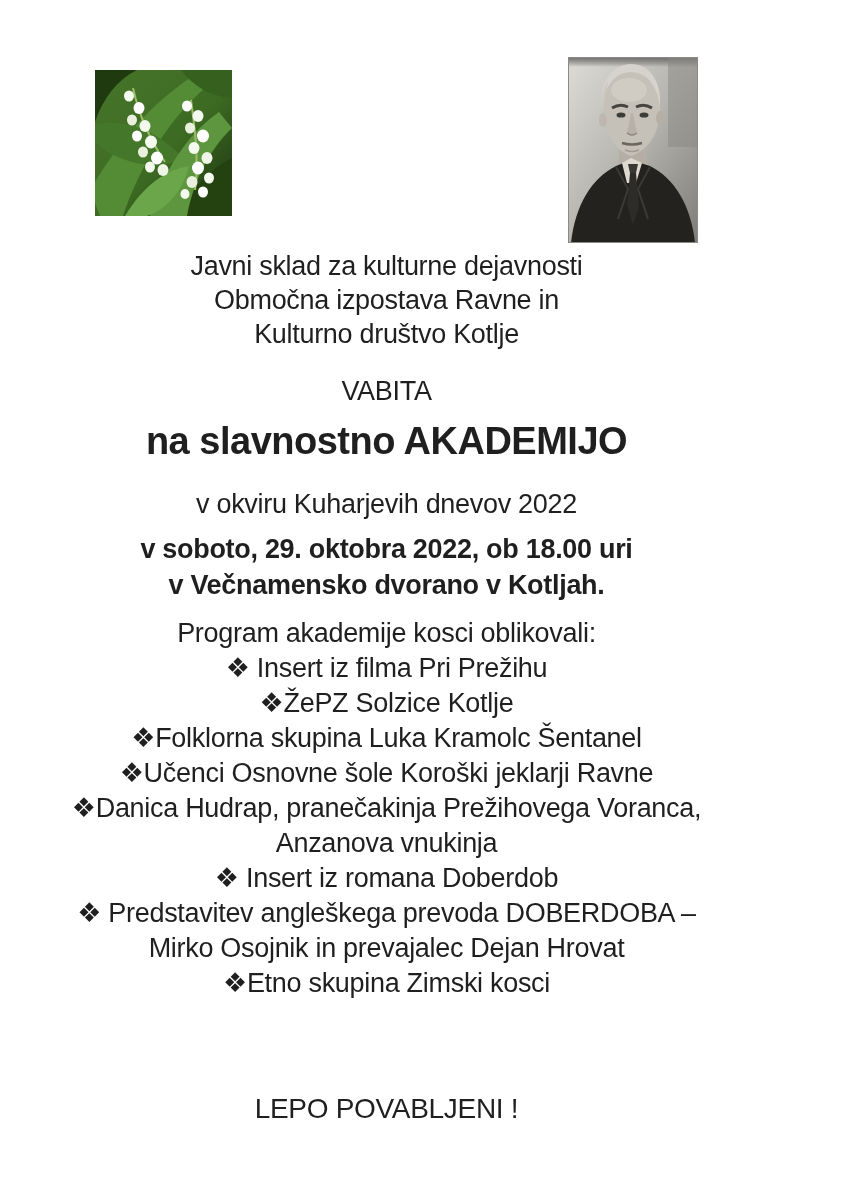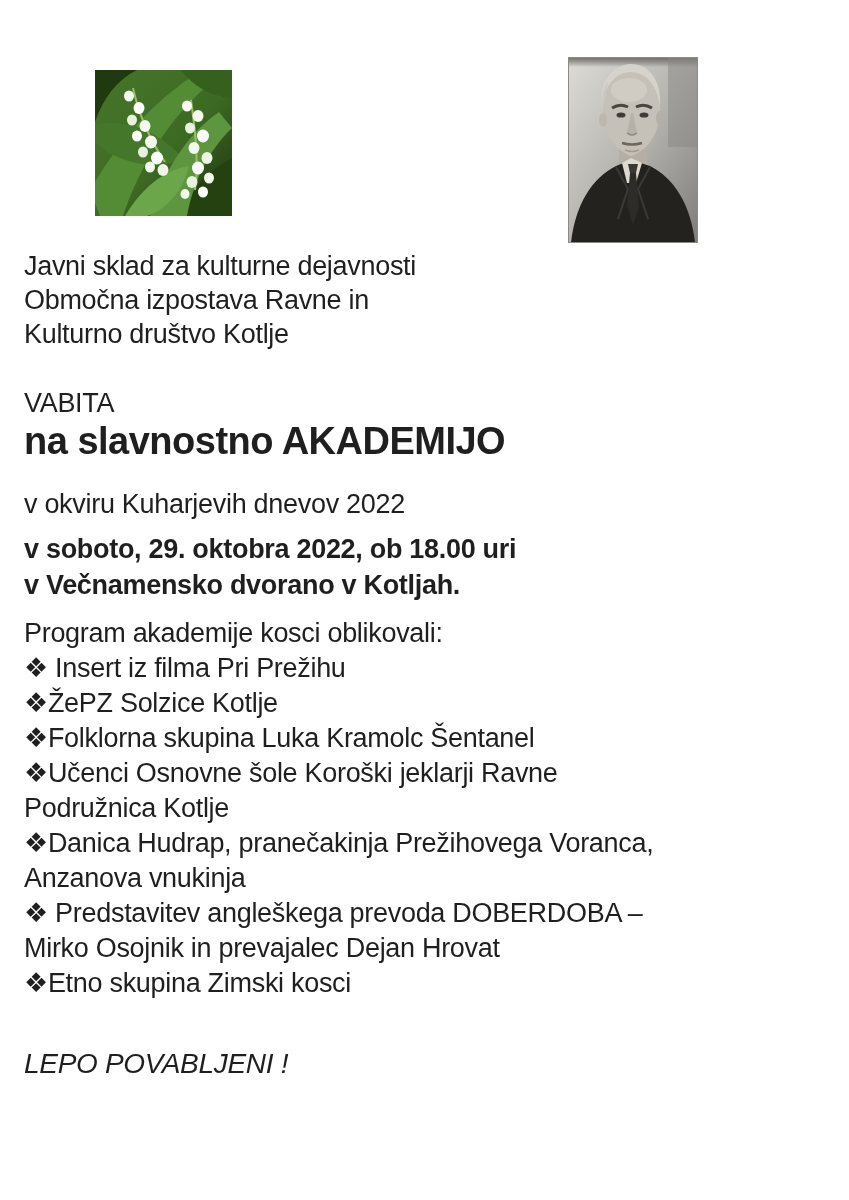--- a/index.html
+++ b/index.html
@@ -5,29 +5,29 @@
   html,body{margin:0;padding:0;}
   body{
     width:849px;height:1200px;background:#ffffff;
     font-family:"Liberation Sans", sans-serif;color:#1f1f1f;
     position:relative;overflow:hidden;
   }
   .page{position:relative;width:849px;height:1200px;background:#ffffff;}
   .photo{position:absolute;}
   #flower-photo{left:95px;top:70px;width:137px;height:146px;}
   #portrait-photo{left:568px;top:57px;width:130px;height:186px;}
-  .center-text{position:absolute;left:0;width:773px;text-align:left;letter-spacing:-0.3px;margin-left:24px;}
+  .center-text{position:absolute;left:0;width:773px;text-align:center;letter-spacing:-0.3px;}
   .org{top:249px;font-size:27px;line-height:34px;}
-  .vabita{top:386px;font-size:27px;line-height:34px;}
+  .vabita{top:374px;font-size:27px;line-height:34px;}
   .main-title{top:416px;font-size:38px;line-height:50px;font-weight:bold;letter-spacing:-0.5px;}
   .subtitle{top:487px;font-size:27px;line-height:34px;}
   .dates{top:531px;font-size:27px;line-height:36px;font-weight:bold;}
   .dates .u{text-decoration-thickness:2px;text-underline-offset:5px;}
   .program{top:616px;font-size:27px;line-height:35px;}
-  .closing{top:1047px;font-size:28px;line-height:34px;font-style:italic;}
+  .closing{top:1092px;font-size:28px;line-height:34px;}
 </style>
 </head>
 <body>
 
 <div class="page">
 
   <div class="photo" id="flower-photo">
     <svg width="137" height="146" viewBox="0 0 137 146">
       <defs>
         <linearGradient id="fg" x1="0" y1="0" x2="1" y2="1">
@@ -142,23 +142,23 @@
     <div><span class="u">v soboto, 29. oktobra 2022, ob 18.00 uri</span></div>
     <div><span class="u">v Večnamensko dvorano v Kotljah.</span></div>
   </div>
 
   <div class="center-text program">
     <div>Program akademije kosci oblikovali:</div>
     <div>❖ Insert iz filma Pri Prežihu</div>
     <div>❖ŽePZ Solzice Kotlje</div>
     <div>❖Folklorna skupina Luka Kramolc Šentanel</div>
     <div>❖Učenci Osnovne šole Koroški jeklarji Ravne</div>
-    <div>Podružnica Kotlje</div>
     <div>❖Danica Hudrap, pranečakinja Prežihovega Voranca,</div>
     <div>Anzanova vnukinja</div>
+    <div>❖ Insert iz romana Doberdob</div>
     <div>❖ Predstavitev angleškega prevoda DOBERDOBA –</div>
     <div>Mirko Osojnik in prevajalec Dejan Hrovat</div>
     <div>❖Etno skupina Zimski kosci</div>
   </div>
 
   <div class="center-text closing">LEPO POVABLJENI !</div>
 
 </div>
 
 </body></html>

